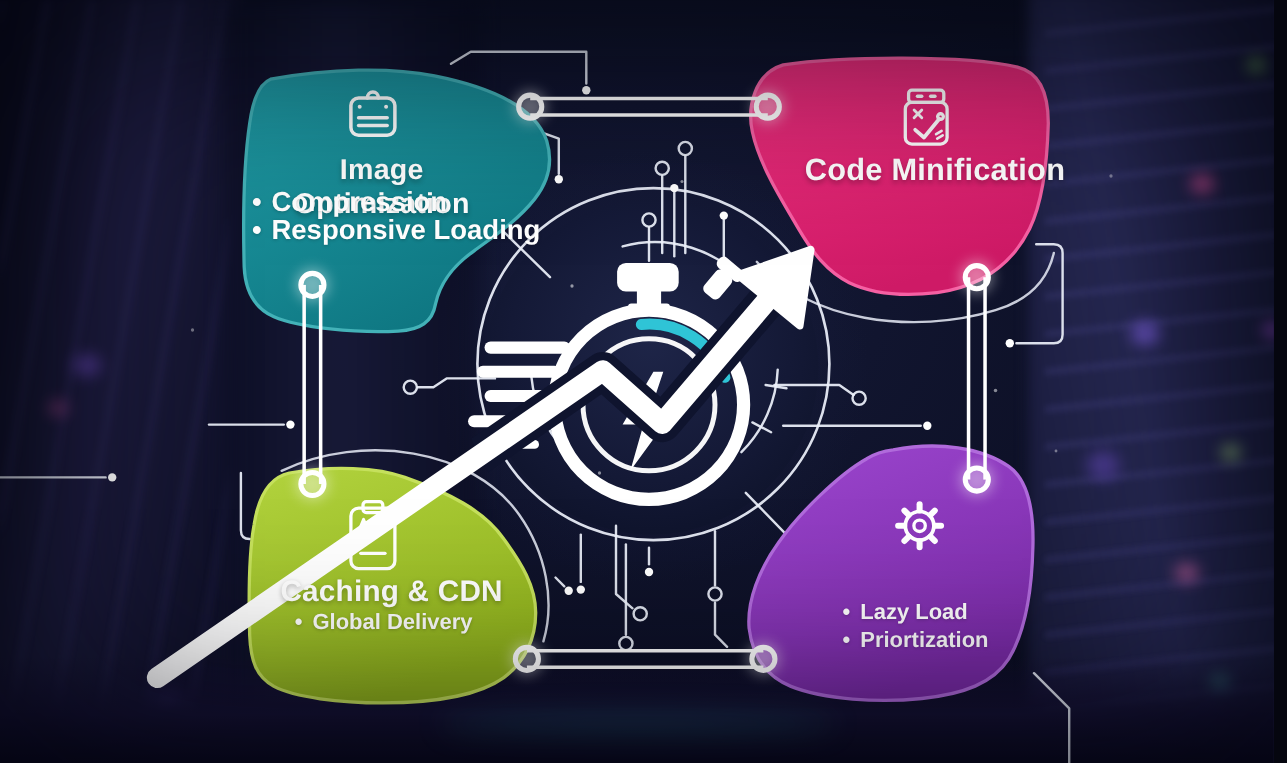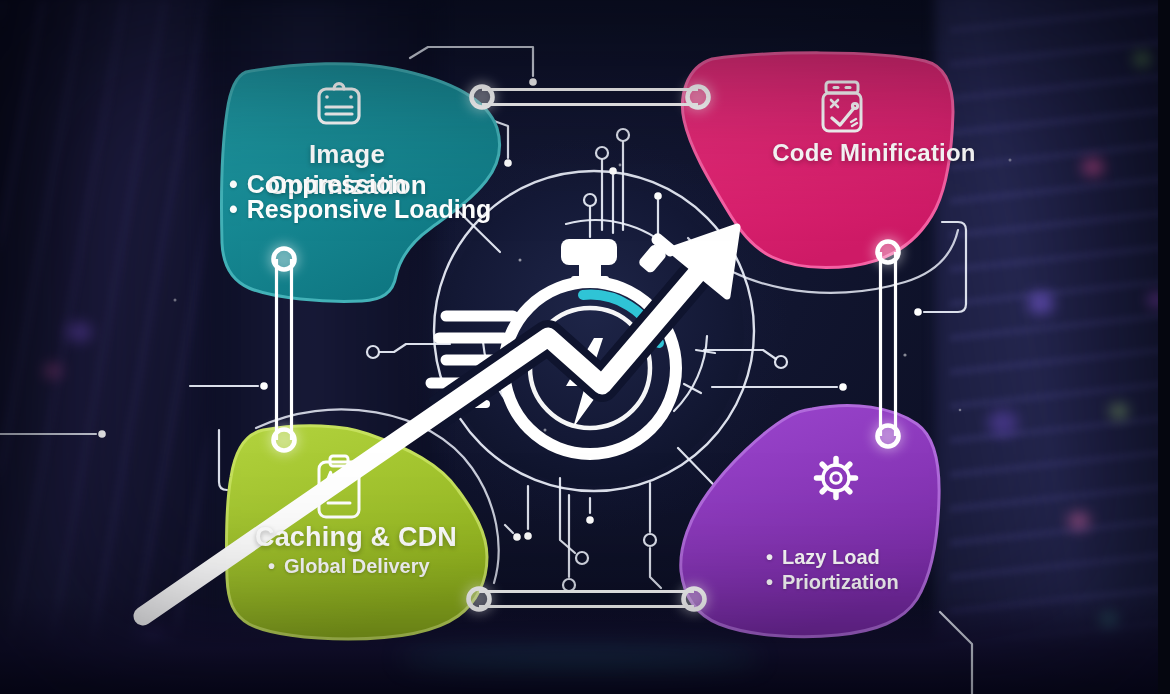--- a/index.html
+++ b/index.html
@@ -326,21 +326,21 @@
       <circle cx="23" cy="23" r="5.2" stroke-width="3"></circle>
     </g>
   </svg>
 
   <div class="blob-text blob-title" style="left:227px;top:139px;width:240px;font-size:26px;">Image Optimization</div>
   <div class="blob-text blob-items" style="left:229px;top:172px;font-size:25px;line-height:25px;">
     <div class="bullet-line"><span class="bullet">•</span><span>Compression</span></div>
     <div class="bullet-line"><span class="bullet">•</span><span>Responsive Loading</span></div>
   </div>
 
-  <div class="blob-text blob-title" style="left:744px;top:139px;width:260px;font-size:24px;">Code Minification</div>
+  <div class="blob-text blob-title" style="left:720px;top:139px;width:260px;font-size:28px;">Code Minification</div>
 
   <div class="blob-text blob-title" style="left:236px;top:522px;width:240px;font-size:27px;">Caching &amp; CDN</div>
   <div class="blob-text blob-items" style="left:268px;top:553px;font-size:20px;line-height:27px;">
     <div class="bullet-line"><span class="bullet">•</span><span>Global Delivery</span></div>
   </div>
 
   <div class="blob-text blob-items" style="left:766px;top:545px;font-size:20px;line-height:25px;">
     <div class="bullet-line"><span class="bullet">•</span><span>Lazy Load</span></div>
     <div class="bullet-line"><span class="bullet">•</span><span>Priortization</span></div>
   </div>

